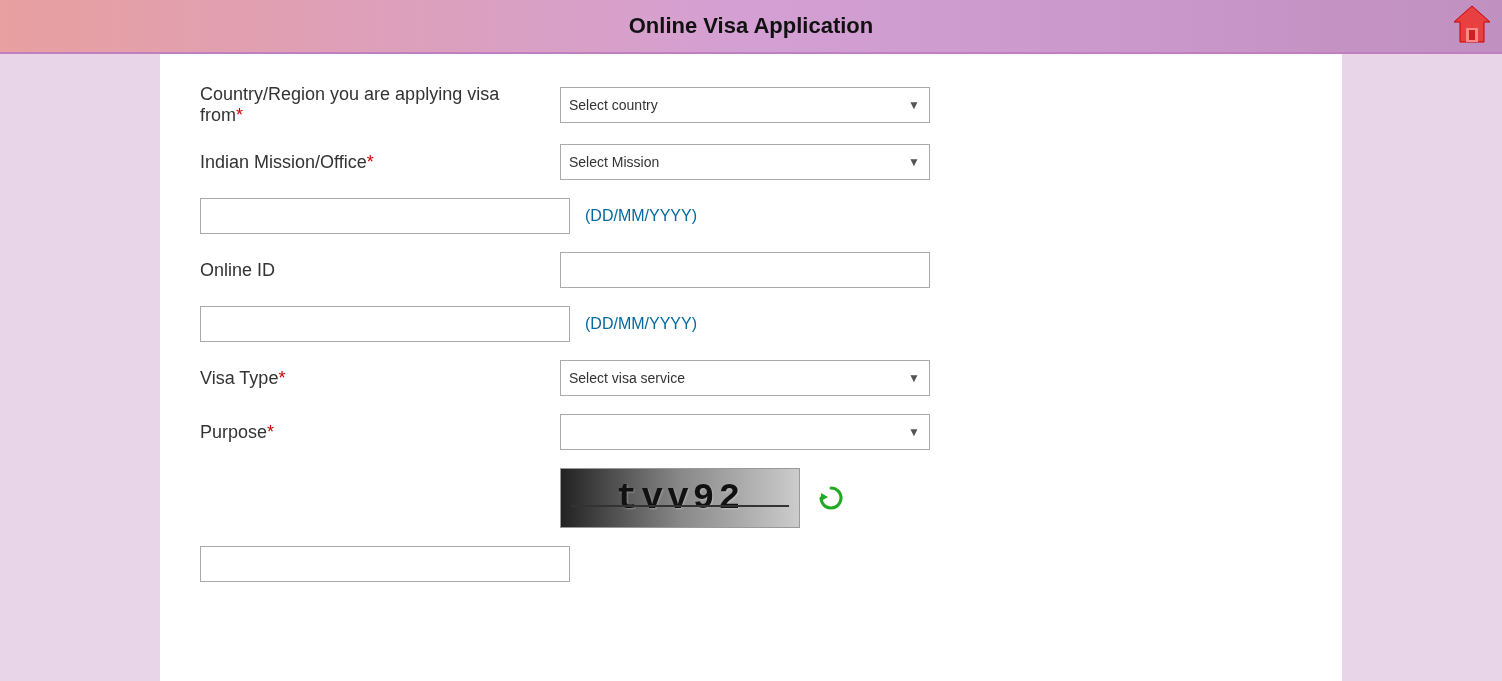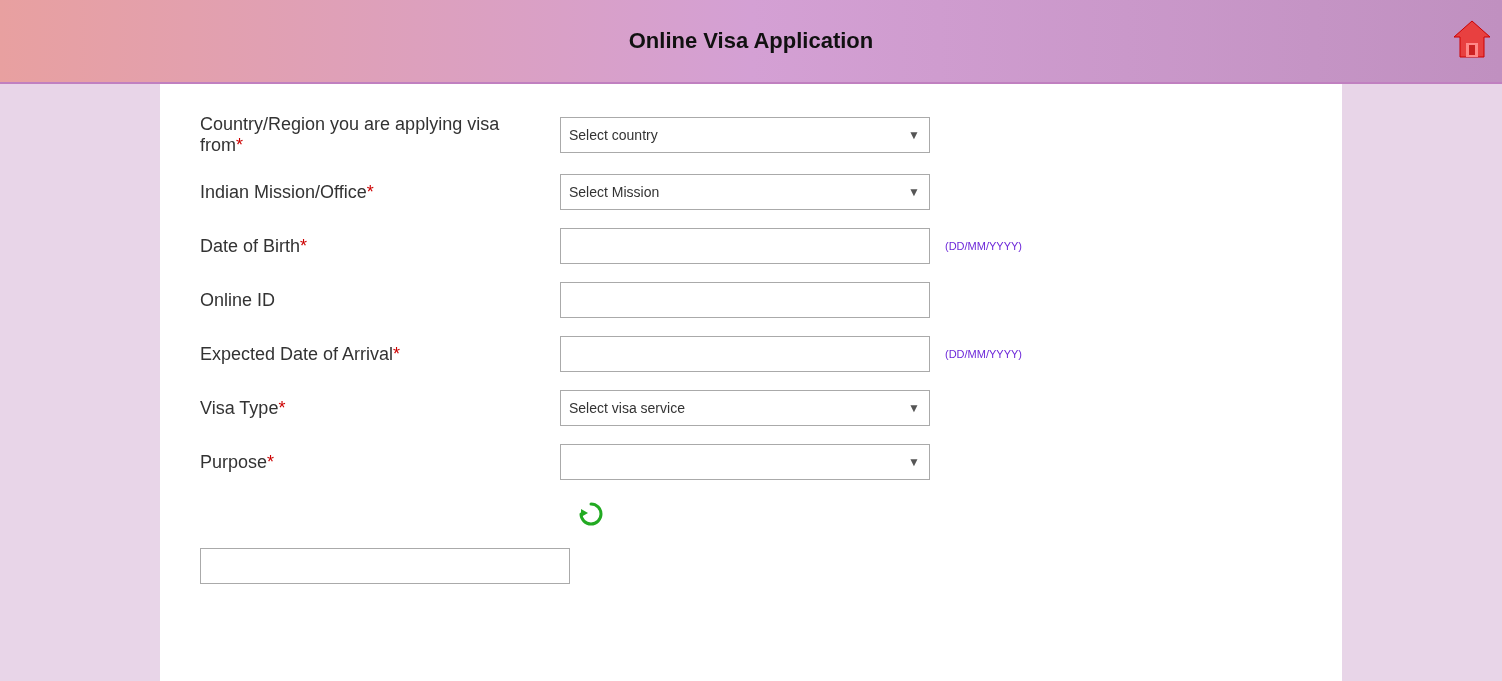--- a/index.html
+++ b/index.html
@@ -6,21 +6,21 @@
     body {
       font-family: Arial, sans-serif;
       background: #e8d5e8;
       min-height: 681px;
       display: flex;
       flex-direction: column;
     }
 
     .header-bar {
       background: linear-gradient(to right, #e8a0a0, #d4a0d4, #c090c0);
-      padding: 28px 0;
+      padding: 13px 0;
       display: flex;
       align-items: center;
       justify-content: center;
       position: relative;
       border-bottom: 2px solid #c080c0;
     }
 
     .header-title {
       font-size: 22px;
       font-weight: bold;
@@ -103,22 +103,22 @@
       color: #333;
       background: white;
       appearance: none;
       -webkit-appearance: none;
       cursor: pointer;
       outline: none;
     }
 
     .hint-text {
       margin-left: 15px;
-      font-size: 11px;
-      color: #6d28d9;
+      font-size: 16px;
+      color: #0369a1;
     }
 
     .captcha-row {
       display: flex;
       align-items: center;
       margin-bottom: 18px;
     }
 
     .captcha-spacer {
       width: 360px;
@@ -209,39 +209,33 @@
     </div>
     <div class="select-wrapper">
       <select class="form-control">
         <option value="">Select Mission</option>
       </select>
     </div>
   </div>
 
 
   <div class="form-row">
-    <div class="form-label">
-      Date of Birth<span class="required">*</span>
-    </div>
     <input type="text" class="form-control" style="width: 370px;">
     <span class="hint-text">(DD/MM/YYYY)</span>
   </div>
 
   <div class="form-row">
     <div class="form-label">
       Online ID
     </div>
     <input type="text" class="form-control" style="width: 370px;">
   </div>
 
 
   <div class="form-row">
-    <div class="form-label">
-      Expected Date of Arrival<span class="required">*</span>
-    </div>
     <input type="text" class="form-control" style="width: 370px;">
     <span class="hint-text">(DD/MM/YYYY)</span>
   </div>
 
   <div class="form-row">
     <div class="form-label">
       Visa Type<span class="required">*</span>
     </div>
     <div class="select-wrapper">
       <select class="form-control">
@@ -256,20 +250,24 @@
     </div>
     <div class="select-wrapper">
       <select class="form-control">
         <option value=""></option>
       </select>
     </div>
   </div>
 
   <div class="captcha-row">
     <div class="captcha-spacer"></div>
+    <div class="captcha-image">
+      <span class="captcha-text">tvv92</span>
+      <div class="captcha-line"></div>
+    </div>
     <div class="refresh-icon-container">
       <div class="refresh-icon">
         <svg width="30" height="30" viewBox="0 0 30 30" fill="none">
           <path d="M15 5 A10 10 0 1 1 5 15" stroke="#22aa22" stroke-width="3" fill="none" stroke-linecap="round"></path>
           <polygon points="5,10 5,18 12,14" fill="#22aa22"></polygon>
         </svg>
       </div>
     </div>
   </div>
 

